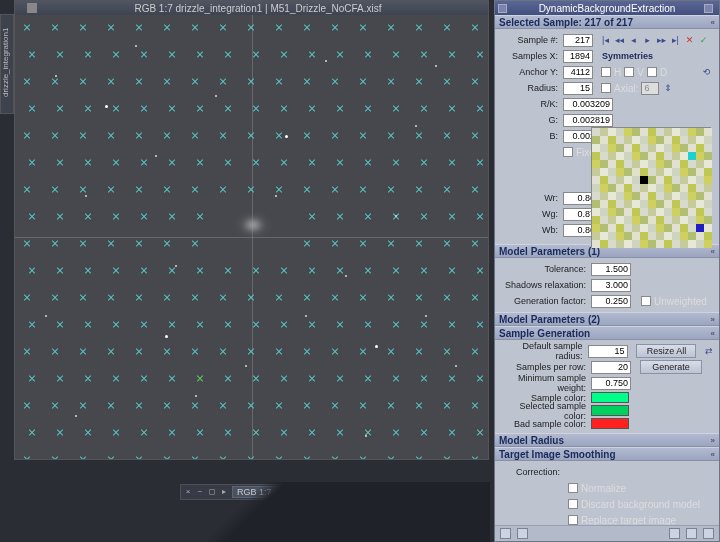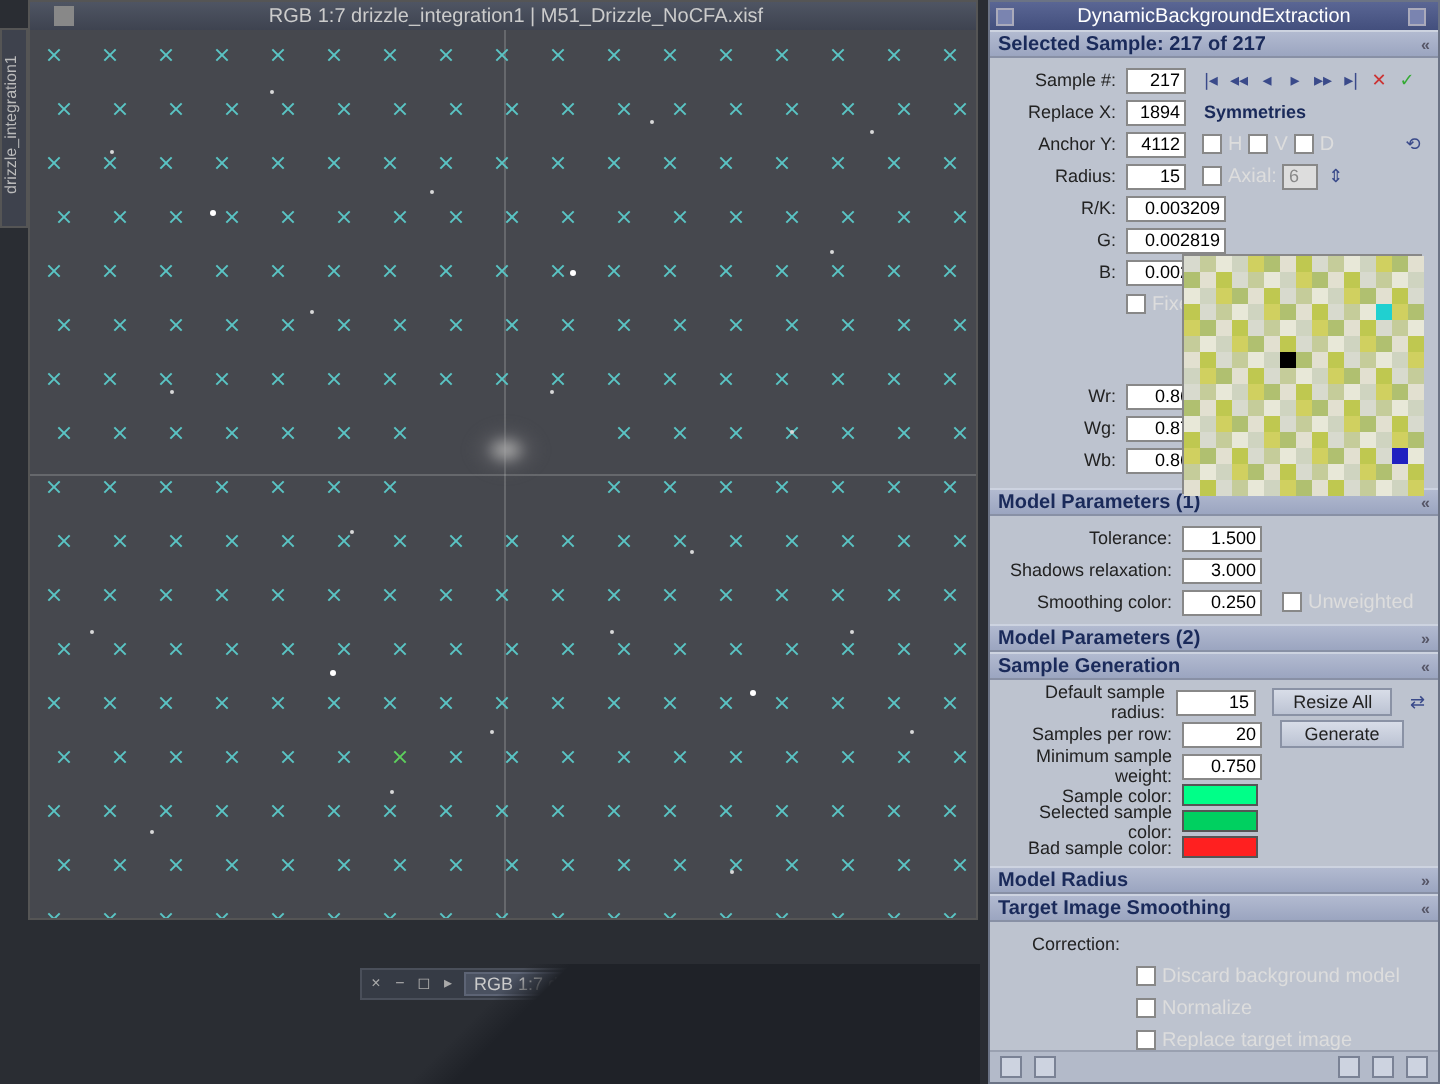--- a/index.html
+++ b/index.html
@@ -410,21 +410,21 @@
           <span class="nav-btn">◂◂</span>
           <span class="nav-btn">◂</span>
           <span class="nav-btn">▸</span>
           <span class="nav-btn">▸▸</span>
           <span class="nav-btn">▸|</span>
           <span class="nav-btn del">✕</span>
           <span class="nav-btn ok">✓</span>
         </div>
       </div>
       <div class="row">
-        <span class="lbl-narrow">Replace X:</span>
+        <span class="lbl-narrow">Samples X:</span>
         <input type="text" class="num-sm" style="width: 30px;" value="1894">
         <span class="sym-title">Symmetries</span>
       </div>
       <div class="row">
         <span class="lbl-narrow">Anchor Y:</span>
         <input type="text" class="num-sm" style="width: 30px;" value="4112">
         <span style="width:2px"></span>
         <span class="cb"></span>
           <span>H</span>
         <span class="cb"></span>
@@ -708,21 +708,21 @@
     <div class="section">
       <div class="row">
           <span class="lbl">Tolerance:</span>
           <input type="text" class="num-sm" value="1.500" style="">
         </div>
       <div class="row">
           <span class="lbl">Shadows relaxation:</span>
           <input type="text" class="num-sm" value="3.000" style="">
         </div>
       <div class="row">
-          <span class="lbl">Smoothing color:</span>
+          <span class="lbl">Generation factor:</span>
           <input type="text" class="num-sm" value="0.250" style="">
           <span style="width:4px"></span>
           <span class="cb"></span>
           <span>Unweighted</span>
         </div>
     </div>
 
     <div class="section-hdr">
         <span>Model Parameters (2)</span>
         <span class="chev">»</span>
@@ -771,26 +771,26 @@
         <span>Target Image Smoothing</span>
         <span class="chev">«</span>
       </div>
     <div class="section">
       <div class="row">
           <span class="lbl-narrow" style="width:62px">Correction:</span>
         </div>
       <div class="row">
           <span style="width:65px"></span>
           <span class="cb"></span>
-          <span>Discard background model</span>
+          <span>Normalize</span>
         </div>
       <div class="row">
           <span style="width:65px"></span>
           <span class="cb"></span>
-          <span>Normalize</span>
+          <span>Discard background model</span>
         </div>
       <div class="row">
           <span style="width:65px"></span>
           <span class="cb"></span>
           <span>Replace target image</span>
         </div>
 
     </div>
   </div>
   <div class="footer">

